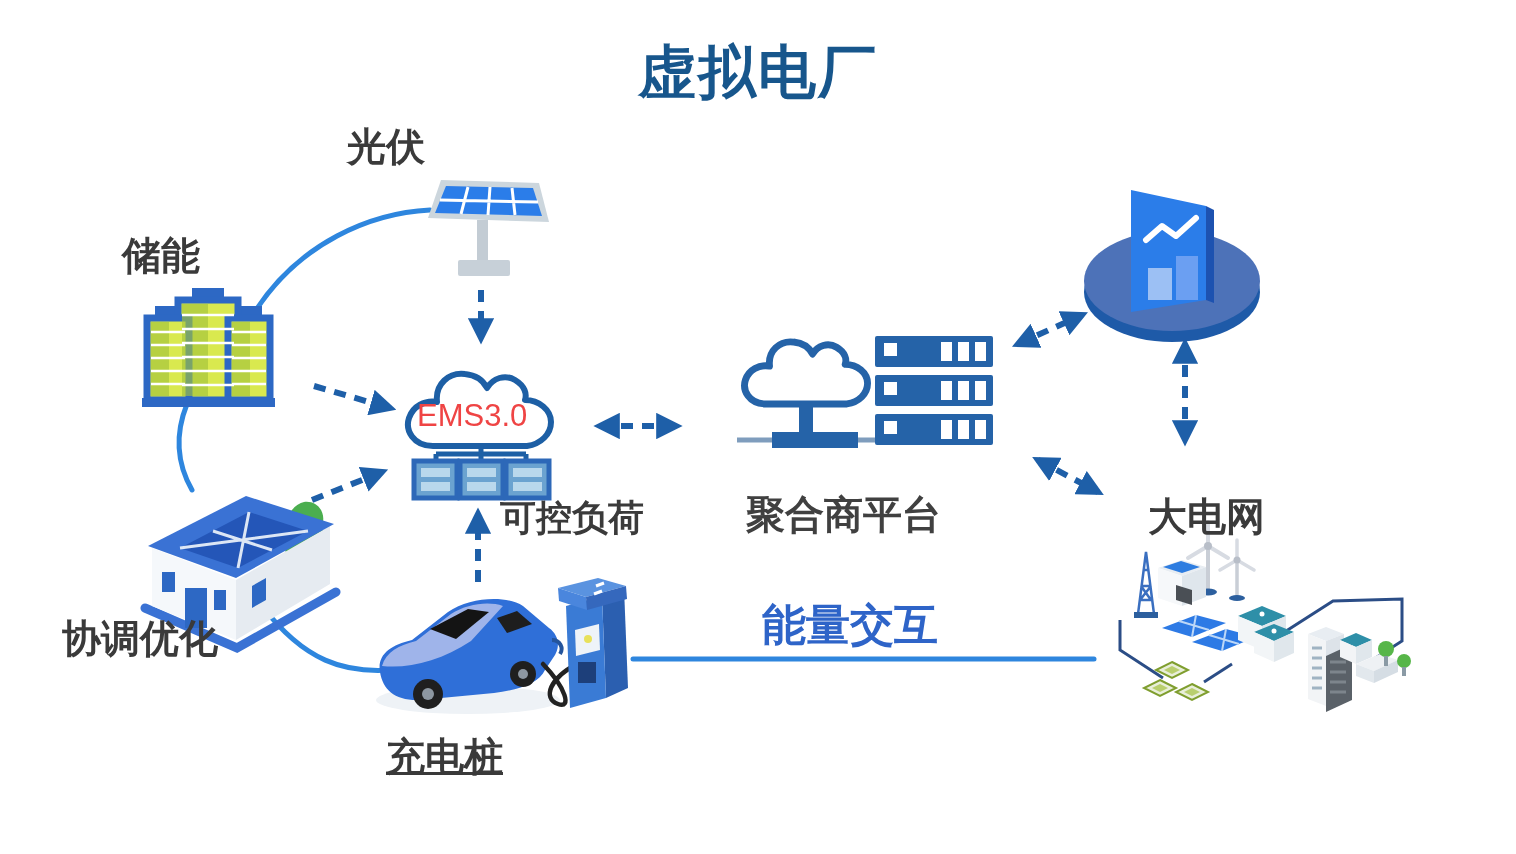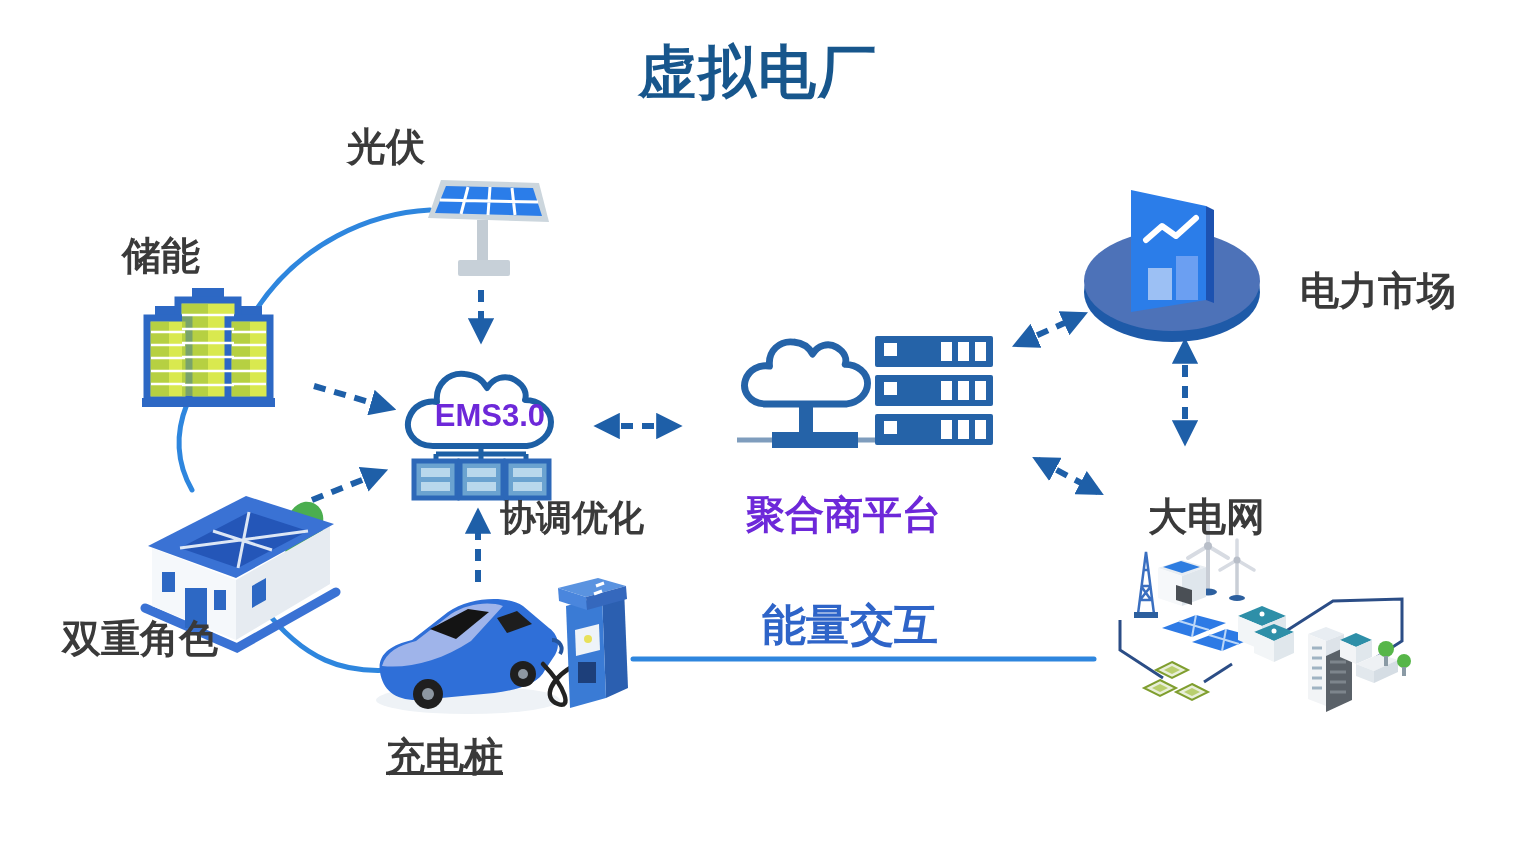--- a/index.html
+++ b/index.html
@@ -9,24 +9,24 @@
   }
   .diagram-svg{position:absolute;left:0;top:0;width:1516px;height:854px;}
   .lbl{position:absolute;white-space:nowrap;line-height:1.1;}
   .lbl-title{left:758px;top:40px;transform:translateX(-50%);font-size:58px;font-weight:900;color:#17568c;letter-spacing:2px;}
   .lbl-node{font-size:39px;font-weight:700;color:#3a3a3a;}
   .lbl-pv{left:347px;top:126px;}
   .lbl-storage{left:122px;top:235px;}
   .lbl-load{left:62px;top:618px;}
   .lbl-charger{left:386px;top:736px;text-decoration:underline;}
   .lbl-coord{left:500px;top:498px;font-size:36px;}
-  .lbl-agg{left:746px;top:494px;font-size:39px;font-weight:800;color:#6d28d9;}
+  .lbl-agg{left:746px;top:494px;font-size:39px;font-weight:800;color:#404040;}
   .lbl-market{left:1300px;top:270px;}
   .lbl-grid{left:1148px;top:496px;}
-  .lbl-ems{left:417px;top:399px;width:128px;text-align:right;font-size:31px;font-weight:700;color:#6d28d9;}
+  .lbl-ems{left:417px;top:399px;width:128px;text-align:left;font-size:31px;font-weight:400;color:#ef4444;}
   .lbl-energy{left:762px;top:601px;font-size:44px;font-weight:800;color:#2e64c8;}
   .lbl-dual{left:652px;top:744px;font-size:44px;font-weight:900;color:#17568c;letter-spacing:1px;}
 </style>
 </head>
 <body>
 
 <div class="canvas">
 
   <svg class="diagram-svg" viewBox="0 0 1516 854">
     <defs>
@@ -248,22 +248,21 @@
         <rect x="1384" y="656" width="4" height="10" fill="#8a9aa5"></rect>
         <circle cx="1404" cy="661" r="7" fill="#57b649"></circle>
         <rect x="1402" y="667" width="4" height="9" fill="#8a9aa5"></rect>
       </g>
     </g>
   </svg>
 
   <div class="lbl lbl-title">虚拟电厂</div>
   <div class="lbl lbl-node lbl-pv">光伏</div>
   <div class="lbl lbl-node lbl-storage">储能</div>
-  <div class="lbl lbl-node lbl-load">双重角色</div>
+  <div class="lbl lbl-node lbl-load">协调优化</div>
   <div class="lbl lbl-node lbl-charger">充电桩</div>
   <div class="lbl lbl-ems">EMS3.0</div>
-  <div class="lbl lbl-node lbl-coord">协调优化</div>
+  <div class="lbl lbl-node lbl-coord">可控负荷</div>
   <div class="lbl lbl-agg">聚合商平台</div>
-  <div class="lbl lbl-node lbl-market">电力市场</div>
   <div class="lbl lbl-node lbl-grid">大电网</div>
   <div class="lbl lbl-energy">能量交互</div>
 
 </div>
 
 </body></html>

